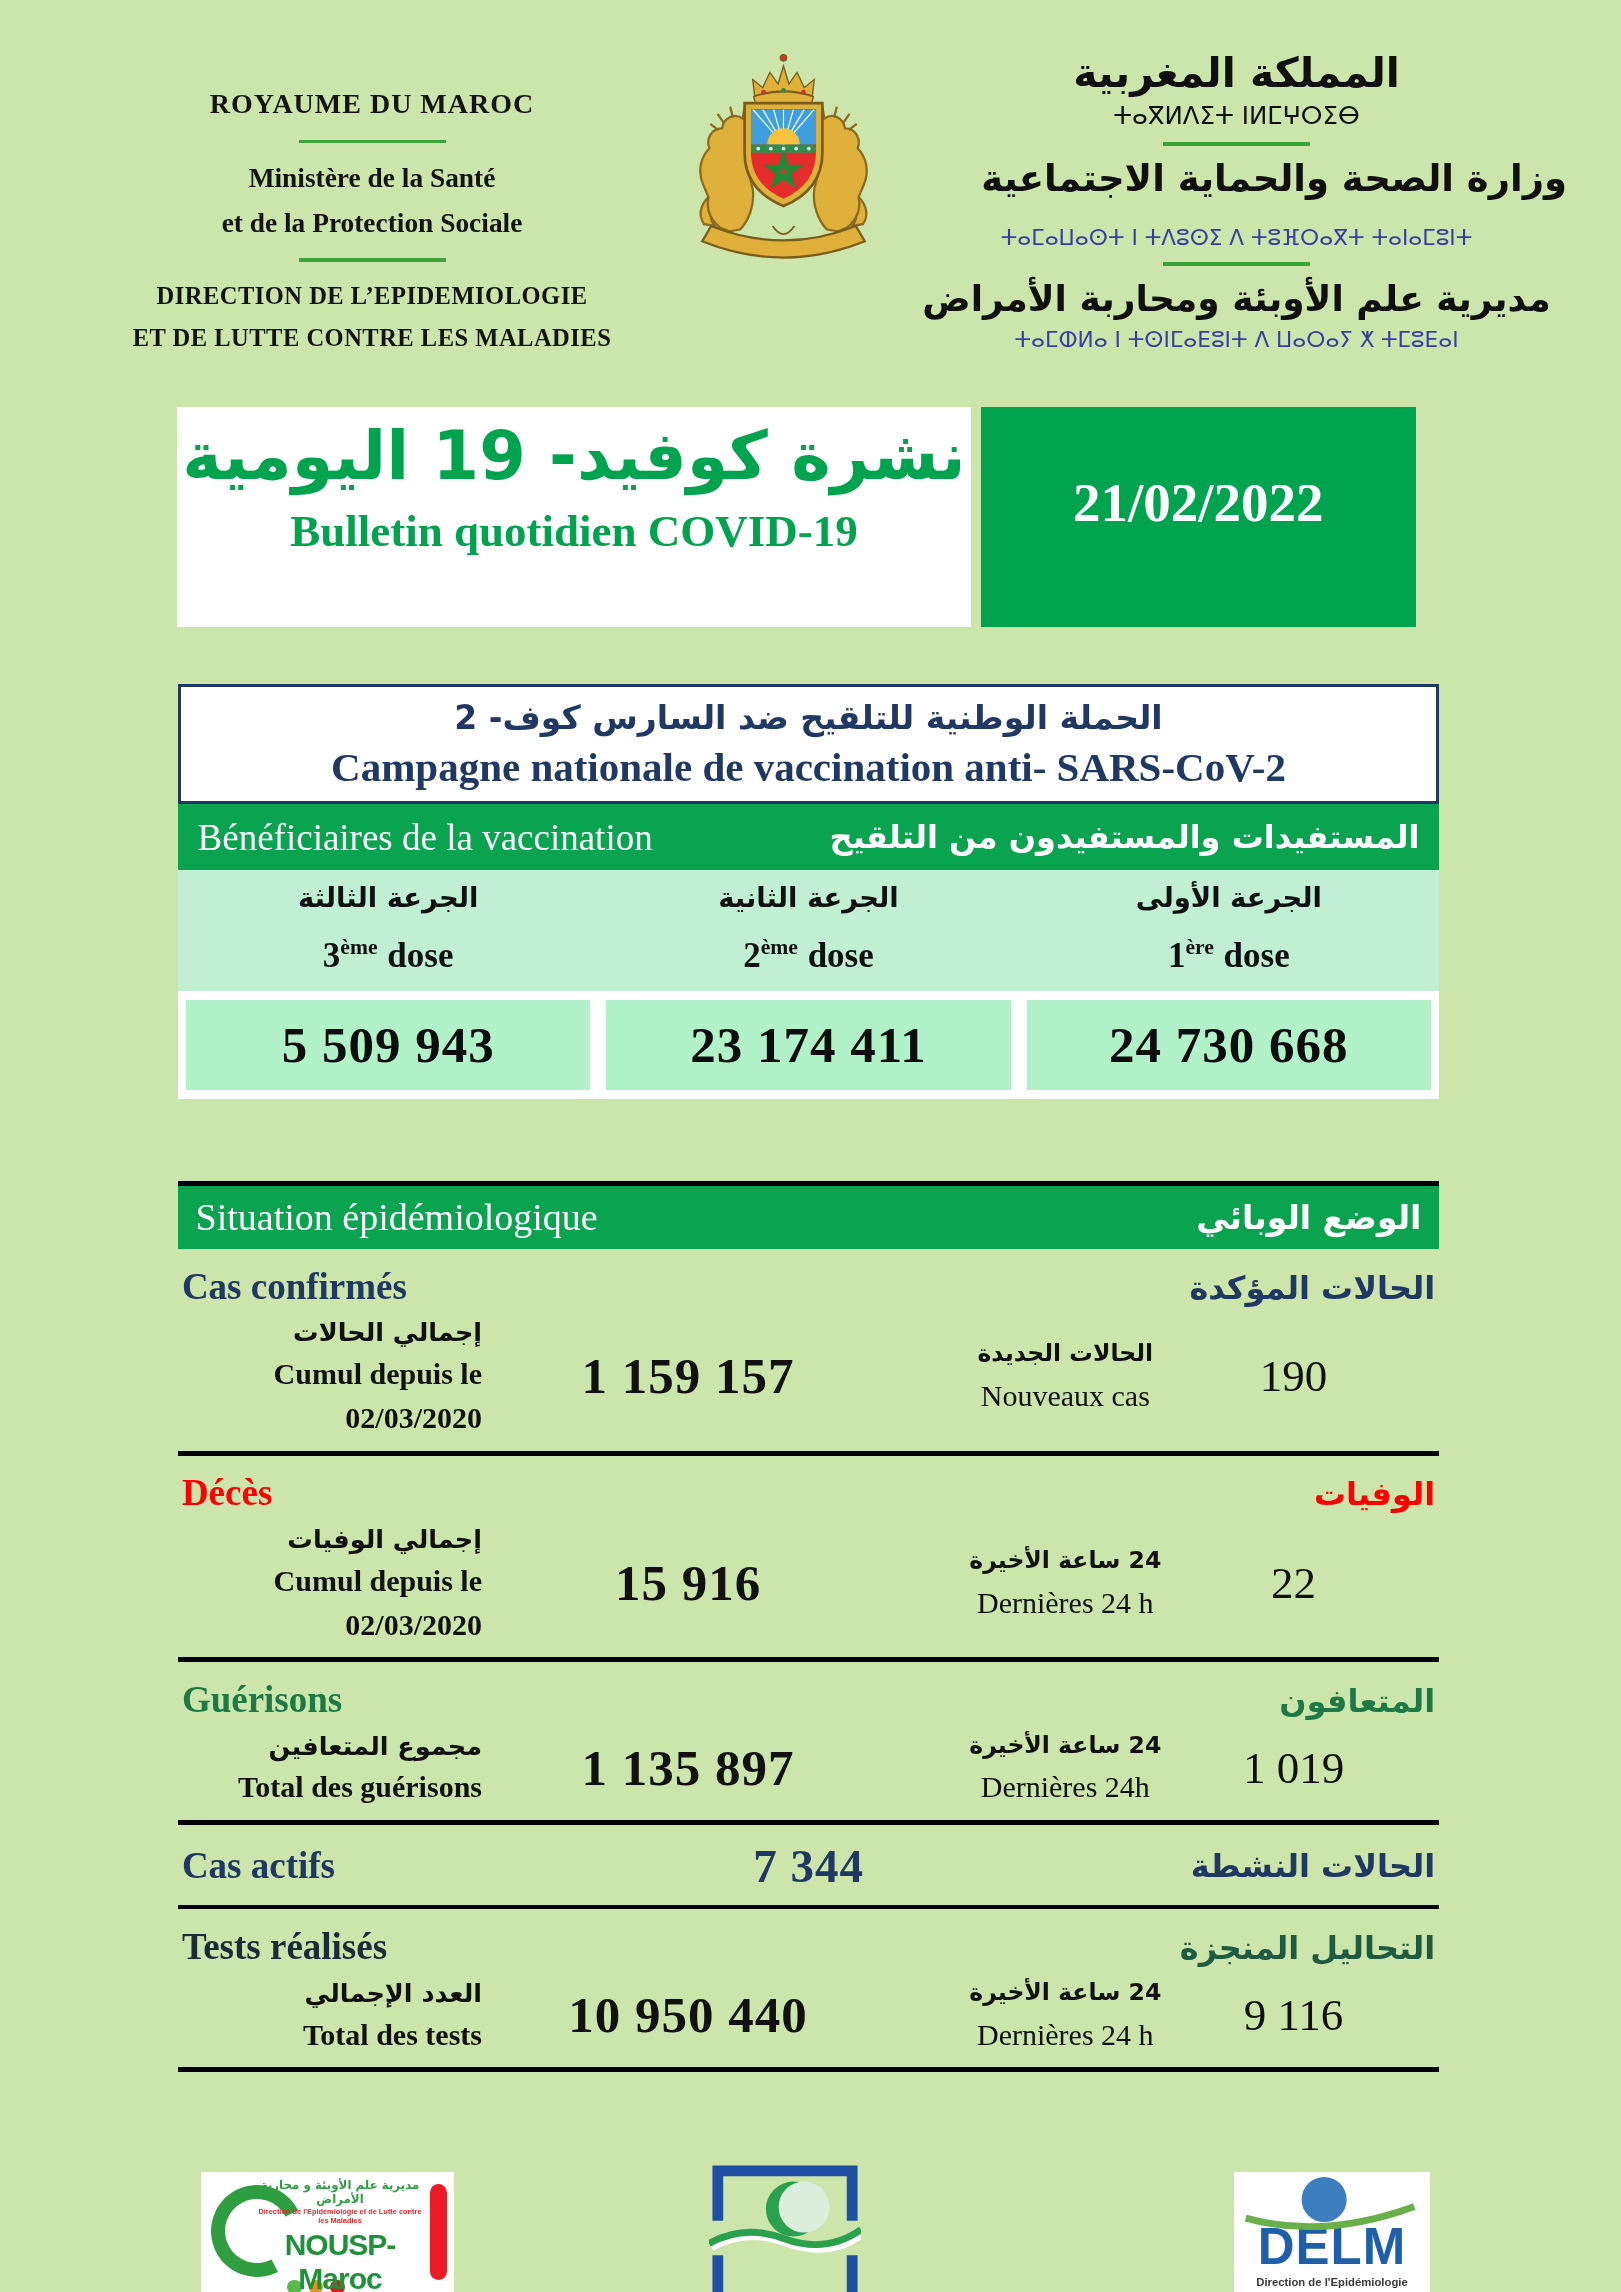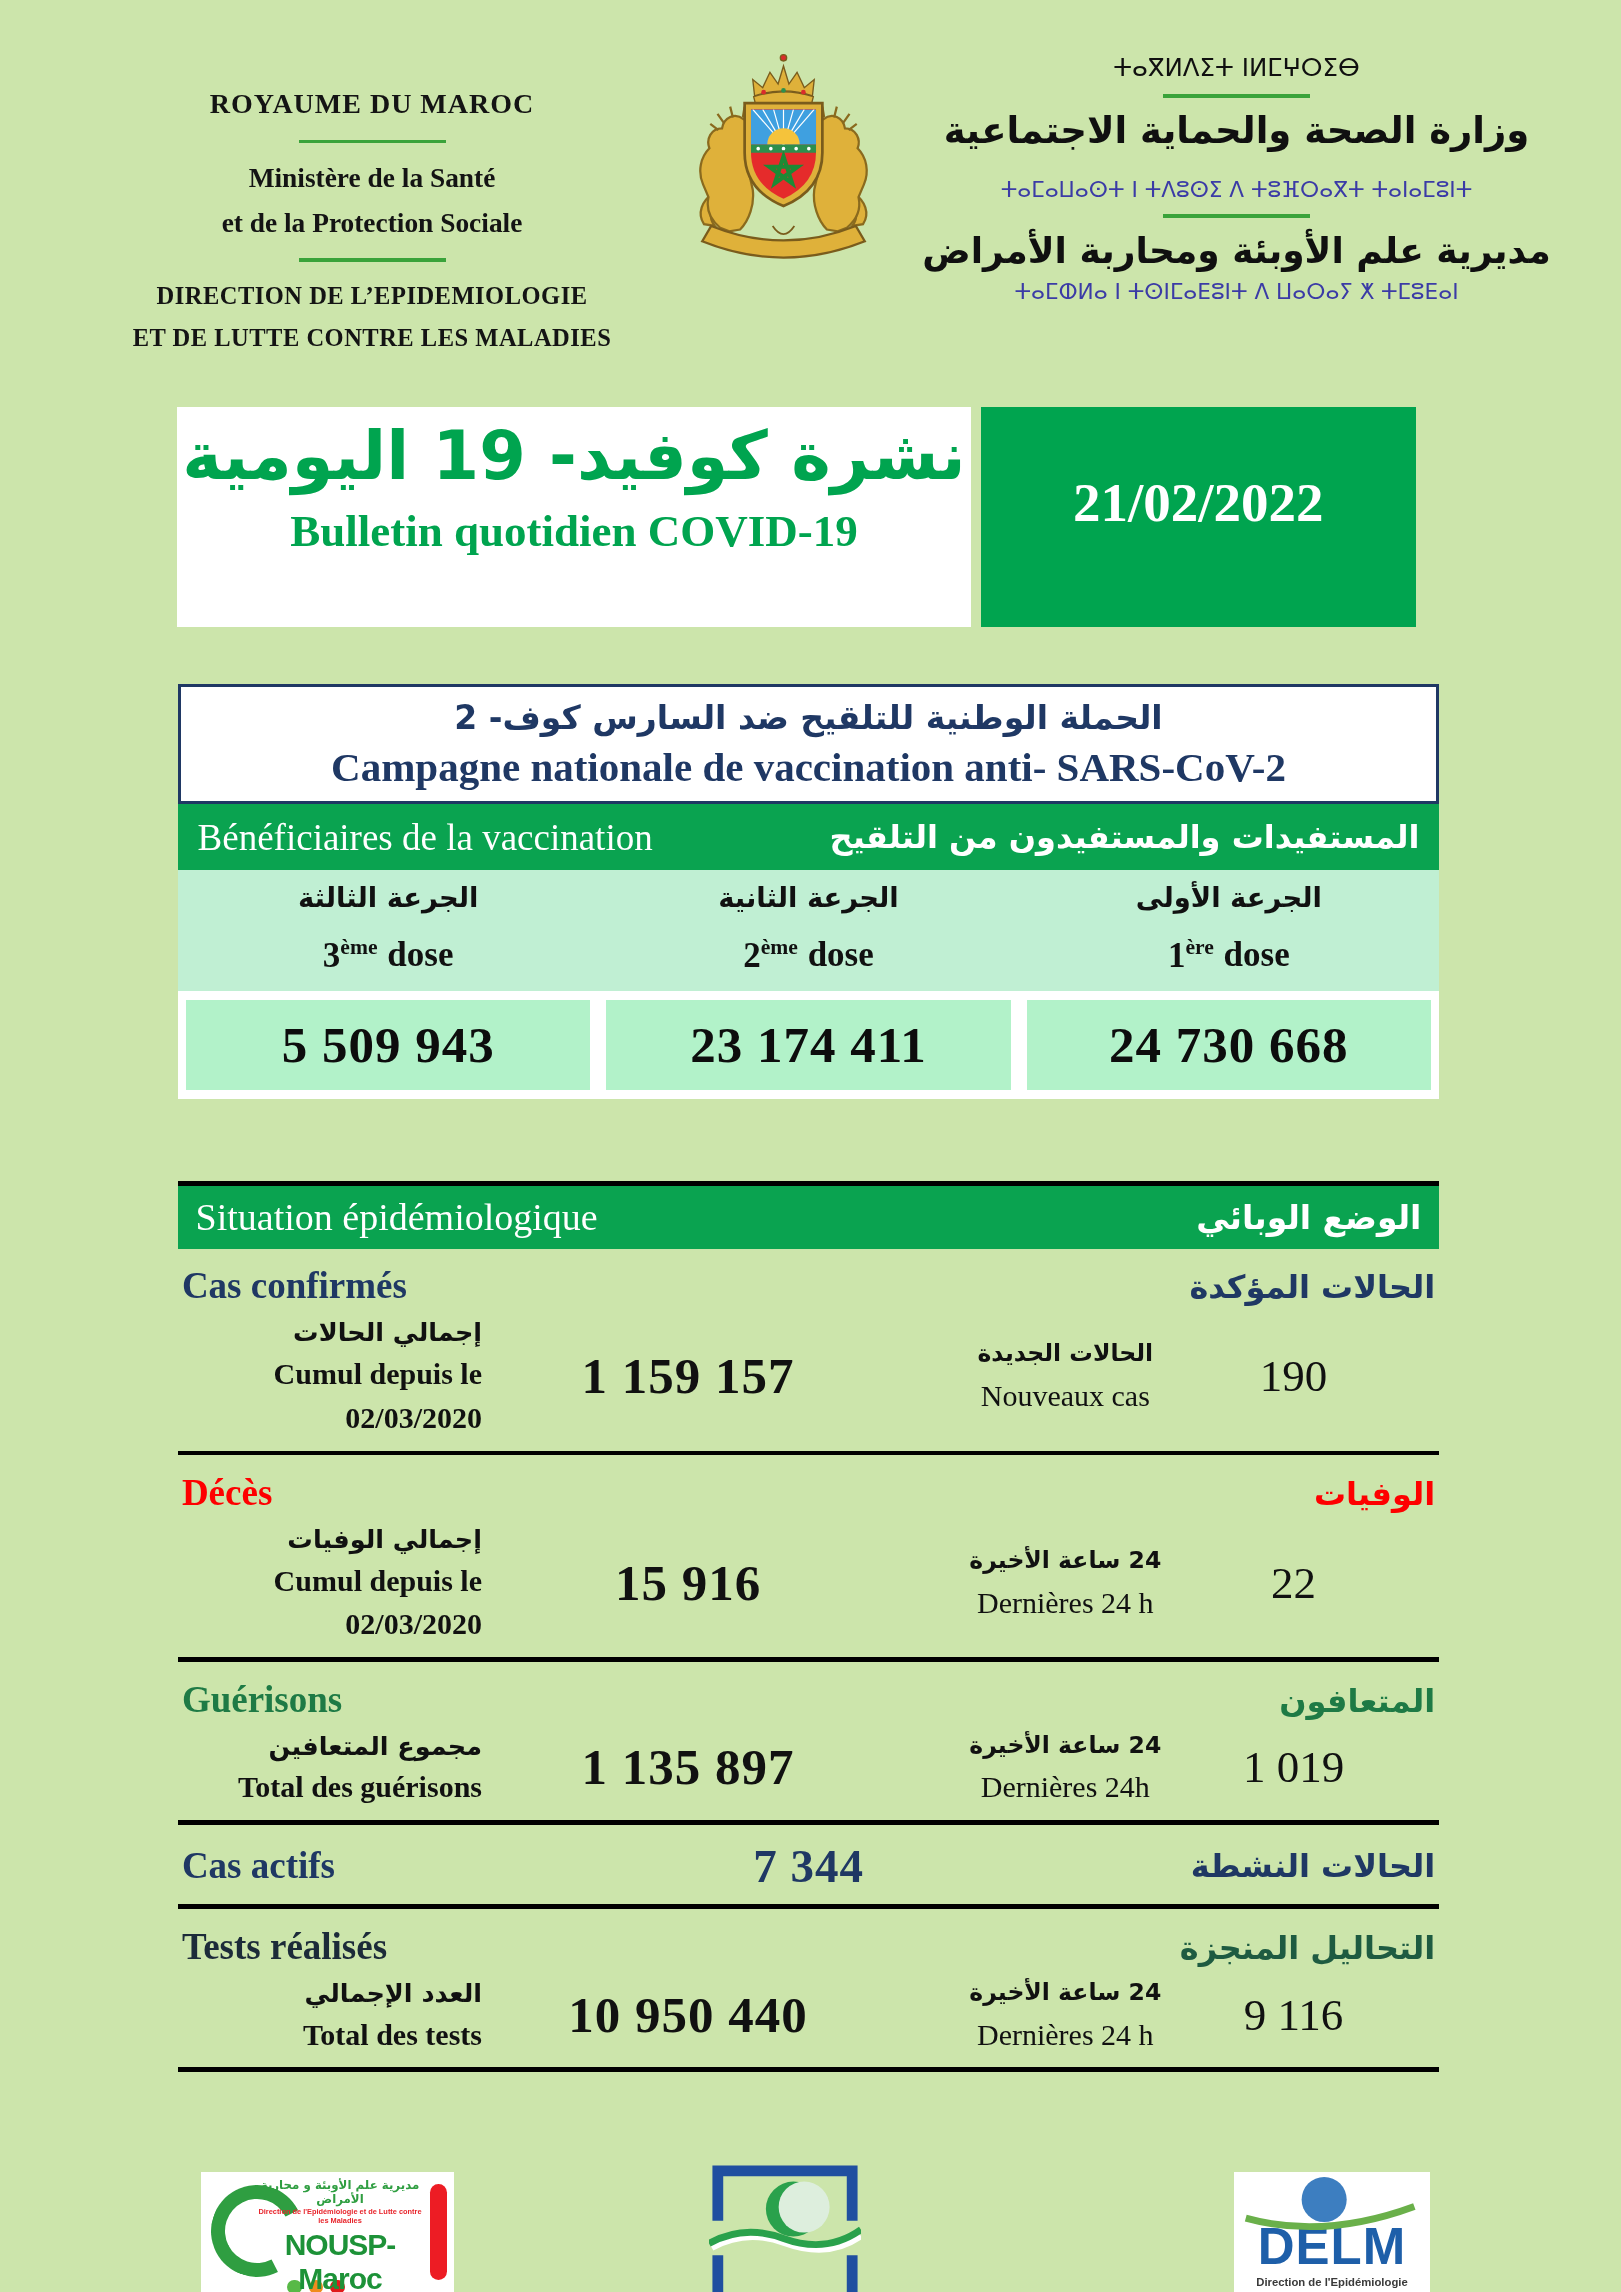--- a/index.html
+++ b/index.html
@@ -21,21 +21,21 @@
   .h-left .l2,.h-left .l3{ font-size:27.4px; font-weight:bold; margin-top:5.9px;}
   .h-left .l3{ margin-top:13.7px; }
   .h-left .l4,.h-left .l5{ font-size:24.5px; font-weight:bold; letter-spacing:0.5px;}
   .h-left .l4{ margin-top:3.9px; }
   .h-left .l5{ margin-top:13.7px; }
   .h-crest{ width:245px; text-align:center; }
   .h-right{ flex:1; text-align:center; margin-right:54px; padding-top:2px;}
   .h-right .a1{ font-size:41px; font-weight:bold; color:#101010;}
   .h-right .t1{ font-size:24.5px; margin-top:3.9px; color:#101010;}
   .h-right .gline{ margin:11.8px auto; }
-  .h-right .a2{ font-size:37px; font-weight:bold; color:#101010;}
+  .h-right .a2{ font-size:37px; font-weight:bold; color:#101010;text-align:right;}
   .h-right .t2{ font-size:21.6px; margin-top:25px; color:#3b3ba6;}
   .h-right .a3{ font-size:36px; font-weight:bold; color:#101010;}
   .h-right .t3{ font-size:21.6px; margin-top:7.8px; color:#3b3ba6;}
 
   
   .title-band{ display:flex; margin:55px 0 0 177px; width:1239px; height:220px; }
   .title-white{ width:794px; background:#fff; text-align:center; padding-top:11.8px;}
   .t-ar{ font-size:67px; font-weight:bold; color:#00a44f; line-height:1.15;}
   .t-fr{ font-size:45px; font-weight:bold; color:#00a44f; margin-top:9.8px;}
   .date-box{ width:435px; margin-left:9.8px; background:#00a44f; color:#fff;
@@ -175,20 +175,21 @@
           </g>
           <path d="M130,119 L139.7,149 L114.2,130.5 L145.8,130.5 L120.3,149 Z" fill="none" stroke="#1d8a35" stroke-width="4.5" stroke-linejoin="miter"></path>
         </g>
 
         <path d="M50,196 q80,32 160,0 l10,17 q-90,36 -180,0 z" fill="#dfb13a" stroke="#7a5c1c" stroke-width="2.5"></path>
         <path d="M118,196 q12,18 24,0" fill="none" stroke="#7a5c1c" stroke-width="2"></path>
       </svg>
     </div>
 
     <div class="h-right">
+      <div class="a1 ar">المملكة المغربية</div>
       <div class="t1 tif">ⵜⴰⴳⵍⴷⵉⵜ ⵏⵍⵎⵖⵔⵉⴱ</div>
       <div class="gline"></div>
       <div class="a2 ar">وزارة الصحة والحماية الاجتماعية</div>
       <div class="t2 tif">ⵜⴰⵎⴰⵡⴰⵙⵜ ⵏ ⵜⴷⵓⵙⵉ ⴷ ⵜⵓⴼⵔⴰⴳⵜ ⵜⴰⵏⴰⵎⵓⵏⵜ</div>
       <div class="gline"></div>
       <div class="a3 ar">مديرية علم الأوبئة ومحاربة الأمراض</div>
       <div class="t3 tif">ⵜⴰⵎⵀⵍⴰ ⵏ ⵜⵙⵏⵎⴰⴹⵓⵏⵜ ⴷ ⵡⴰⵔⴰⵢ ⵅ ⵜⵎⵓⴹⴰⵏ</div>
     </div>
   </div>
 

